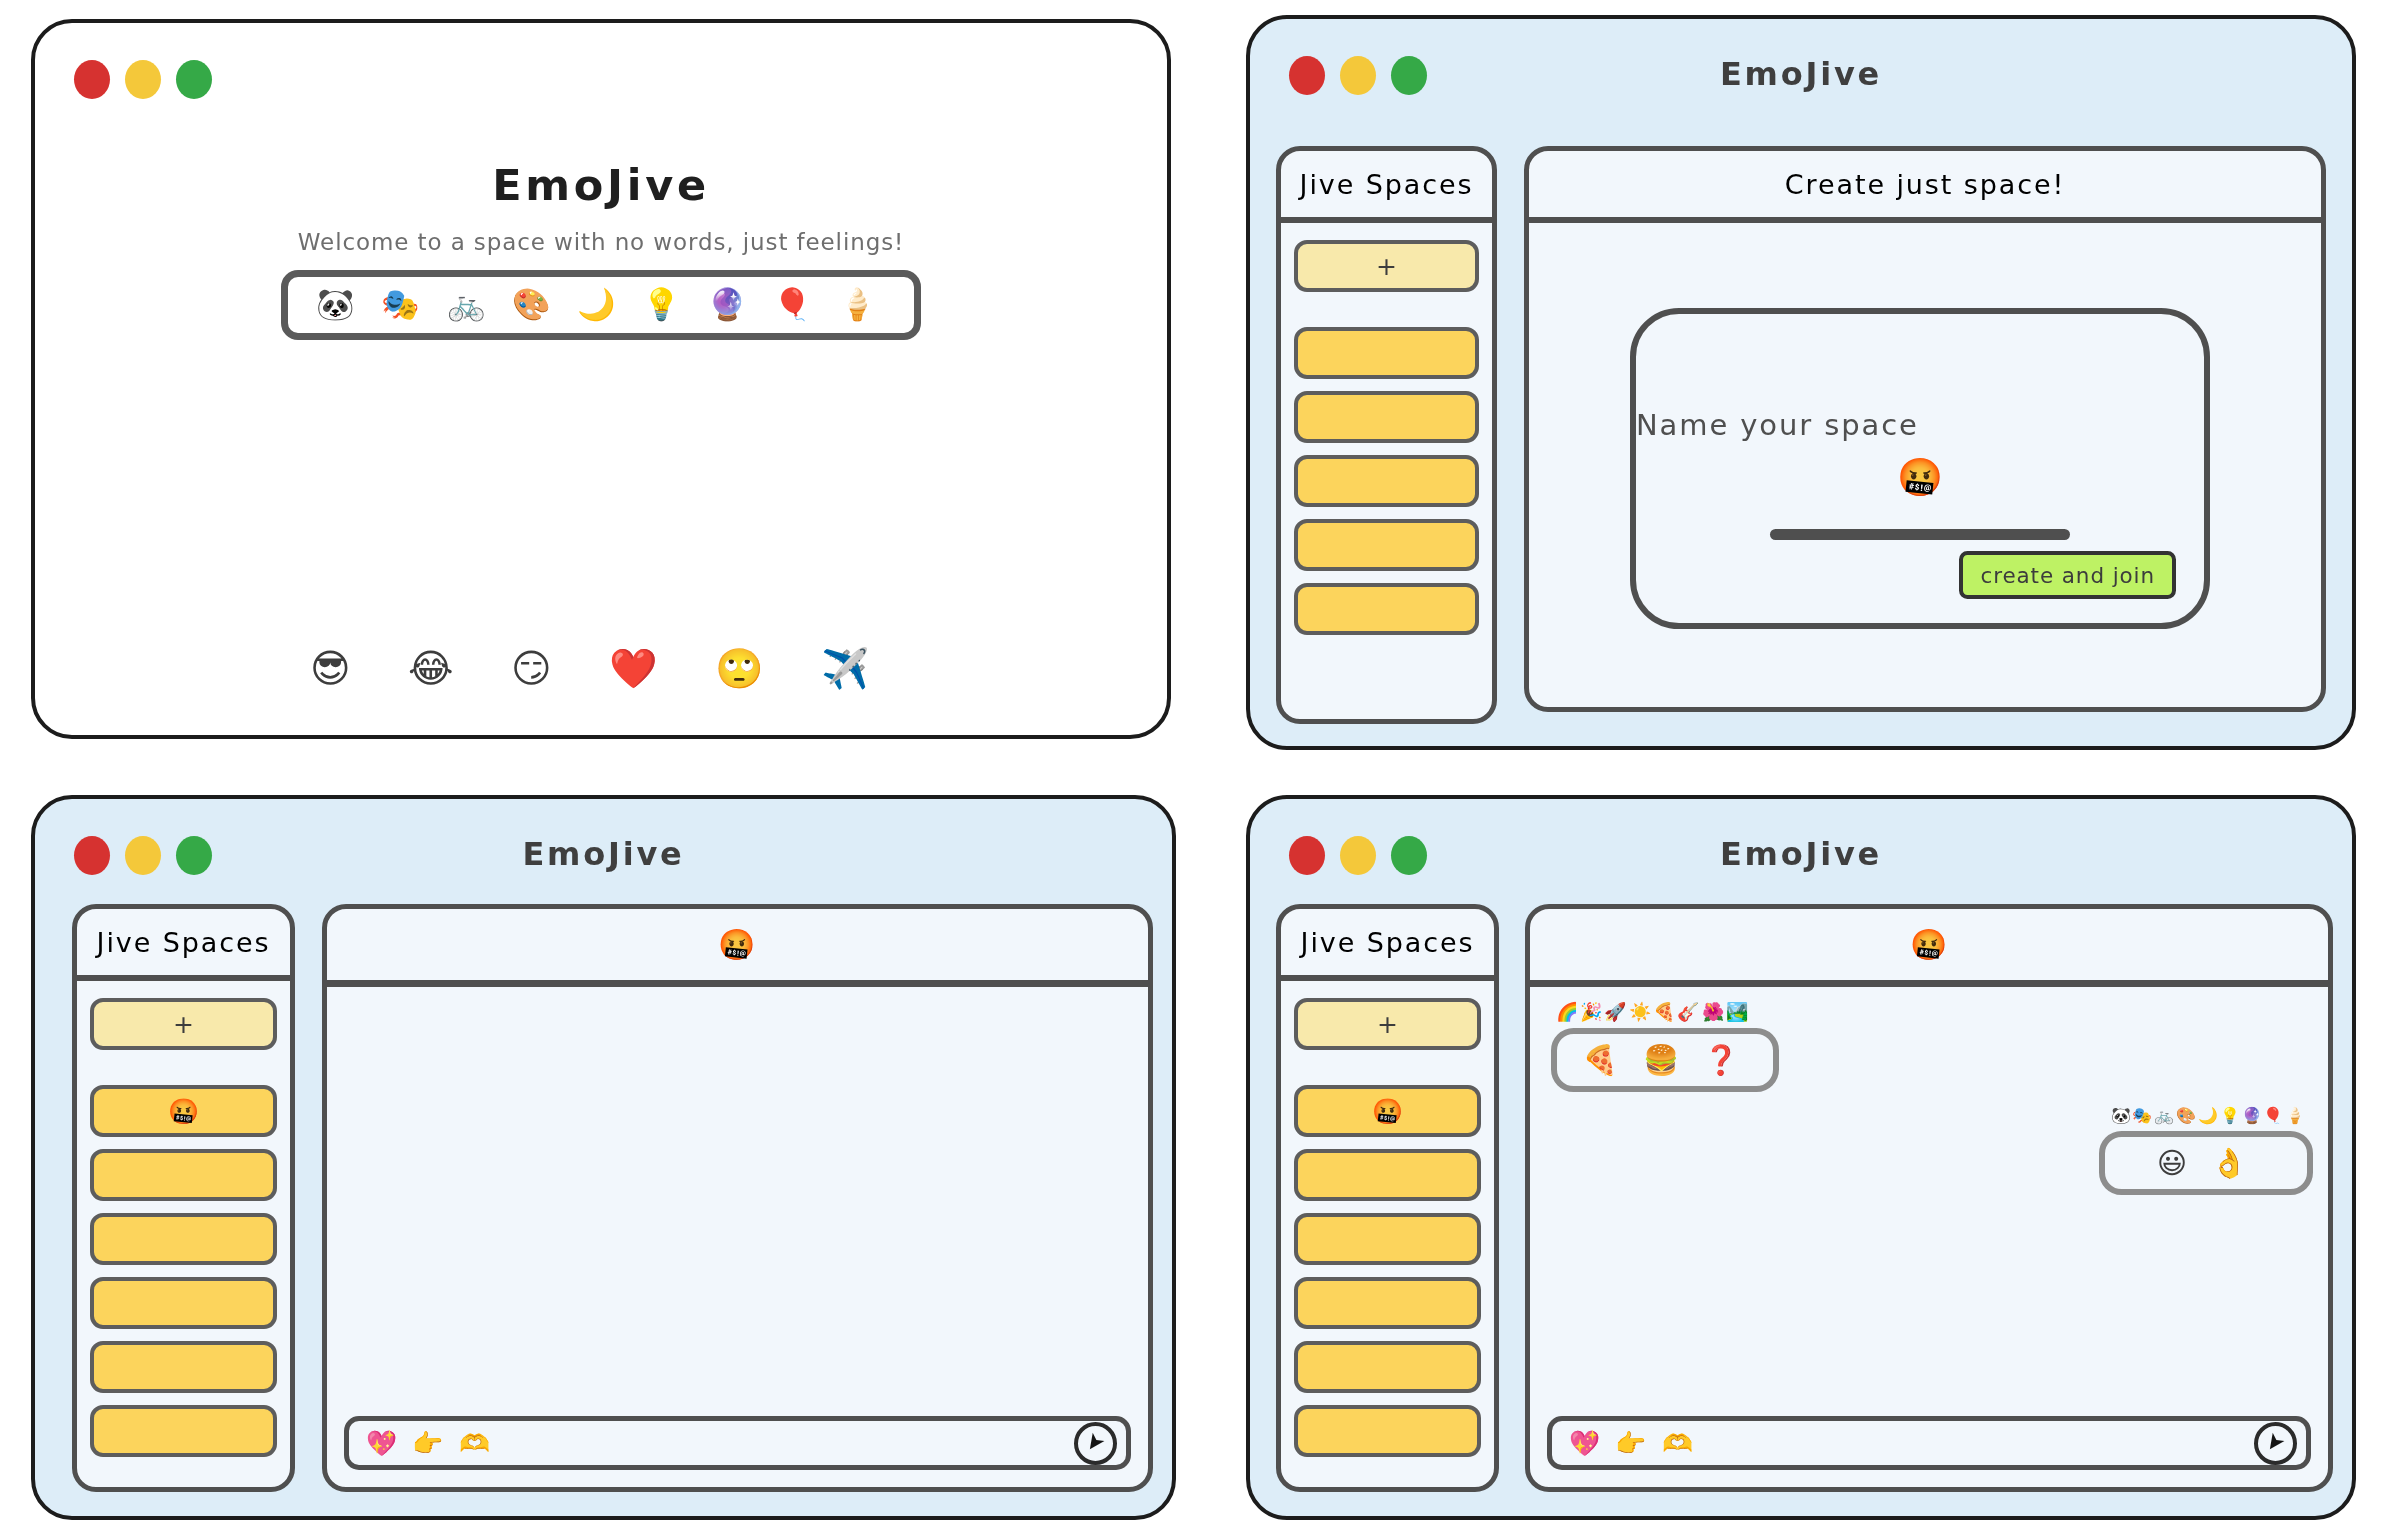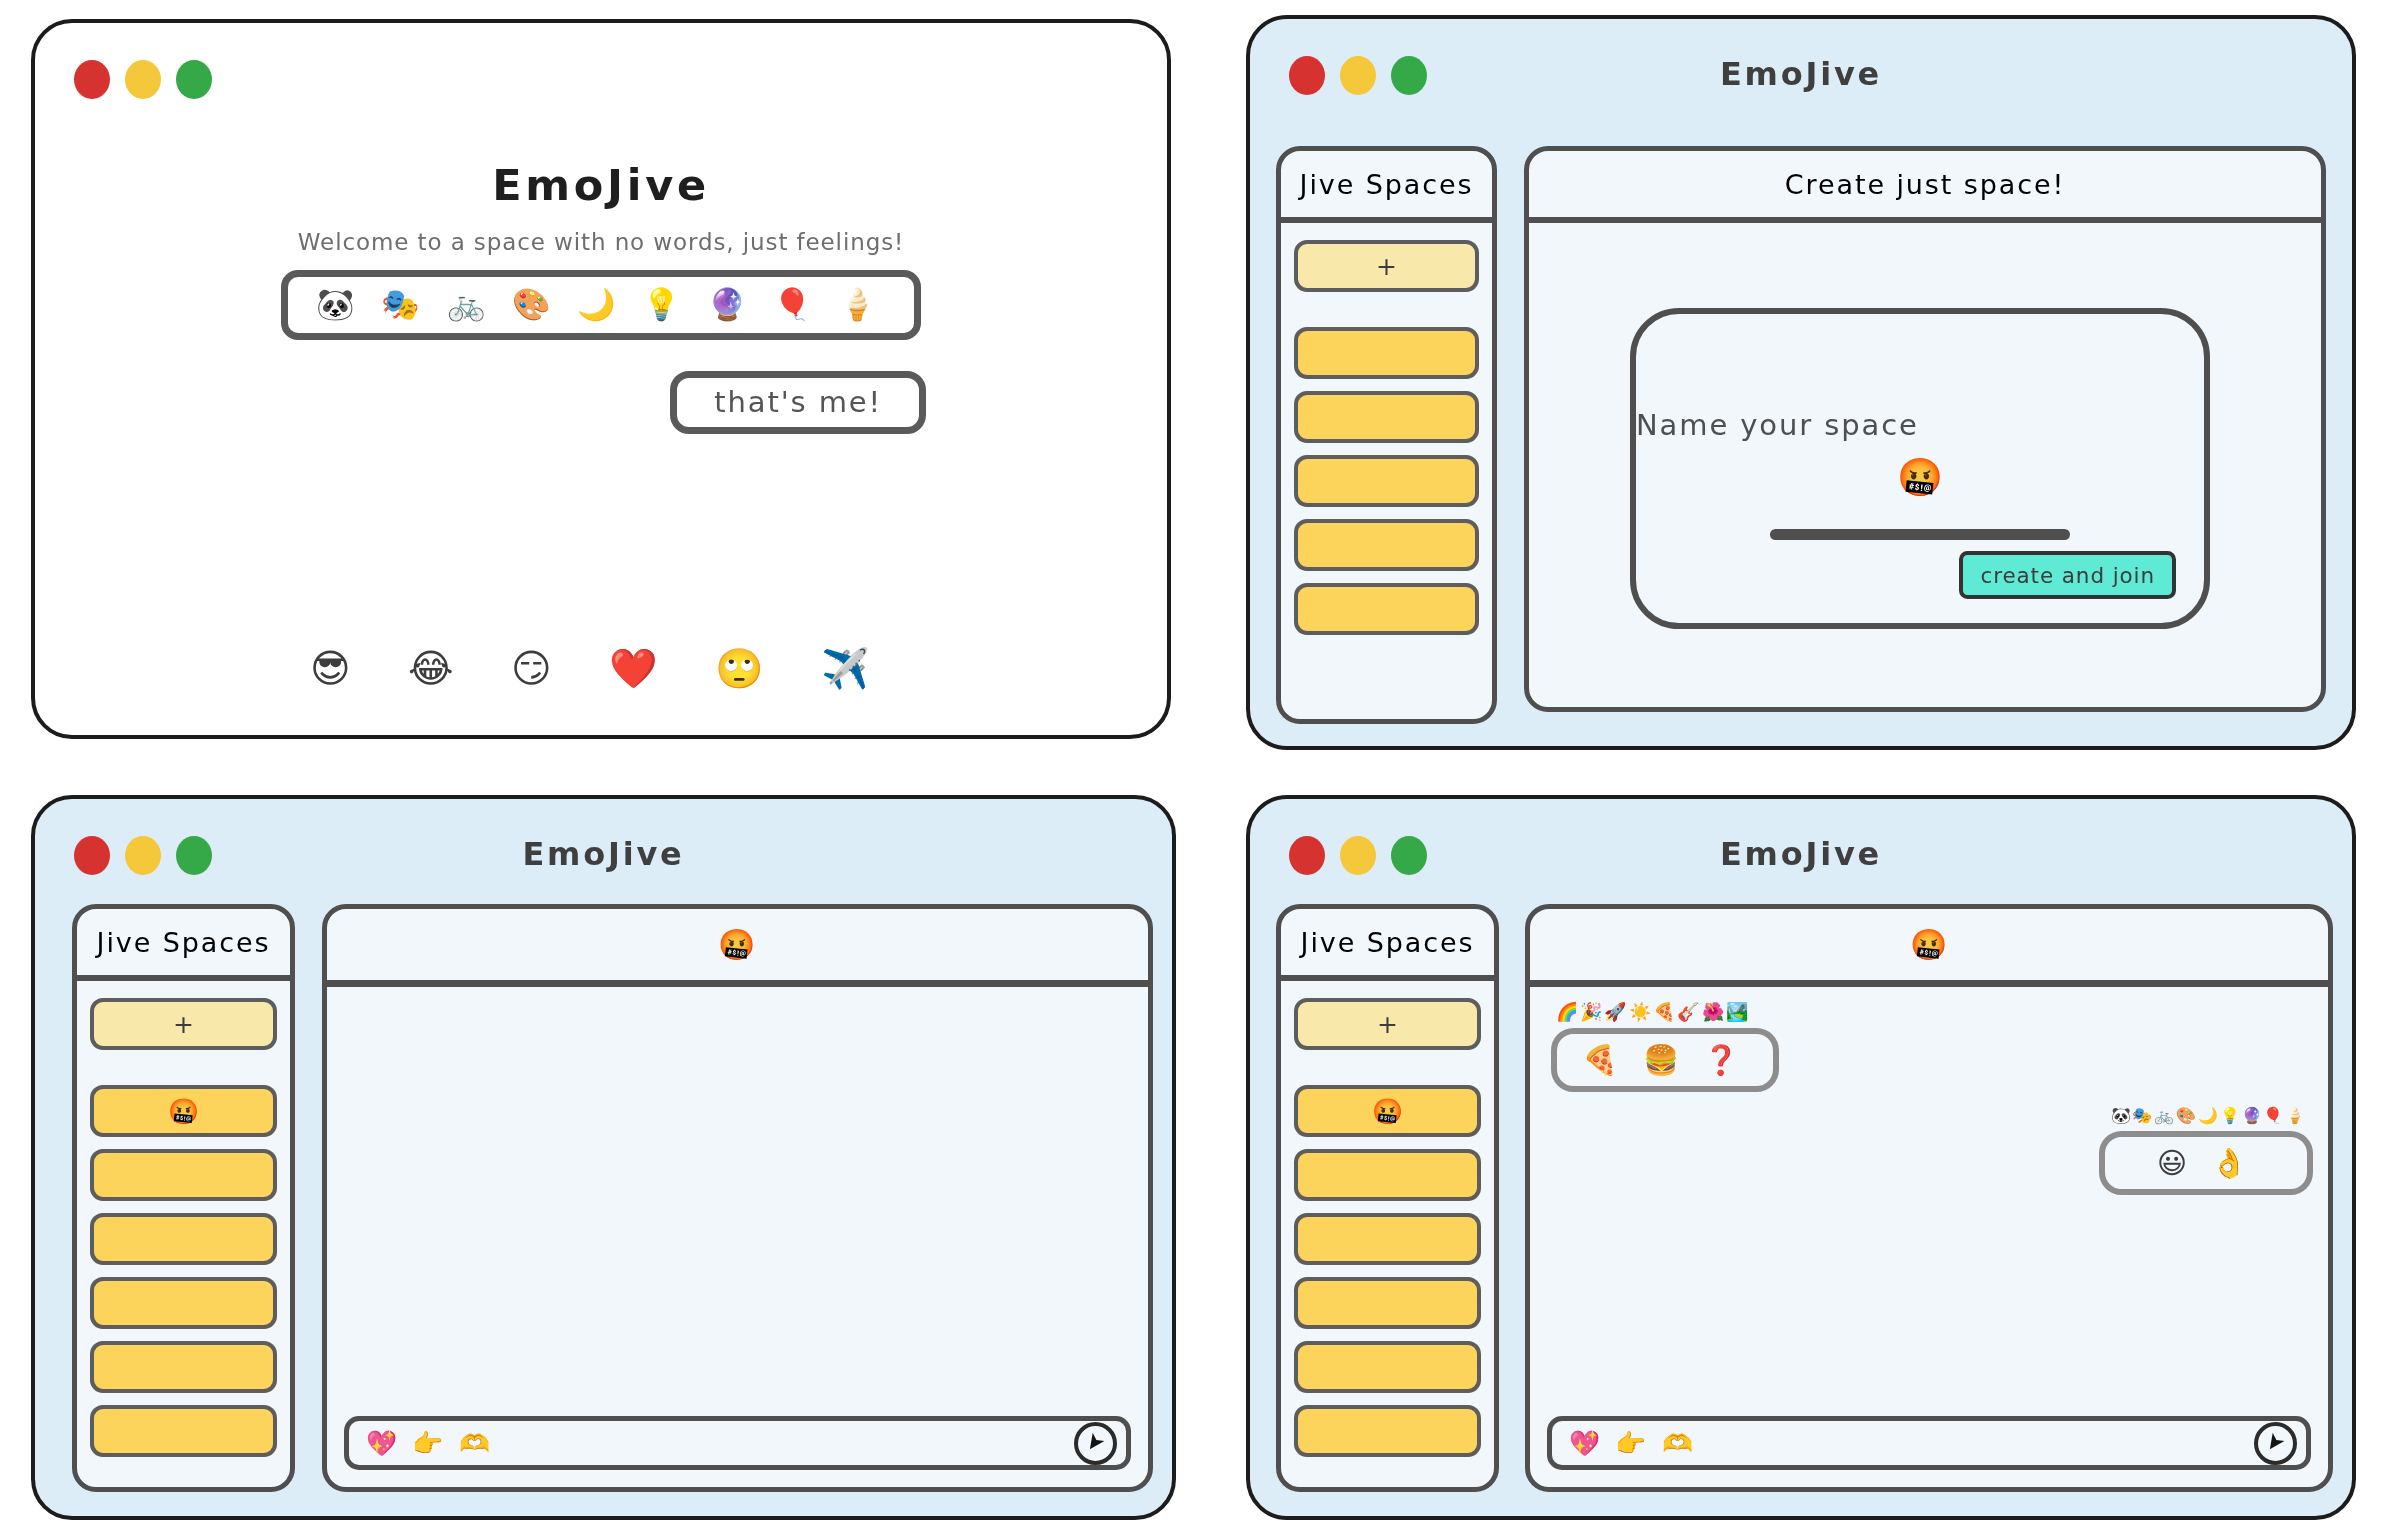--- a/index.html
+++ b/index.html
@@ -37,21 +37,21 @@
   .w1-footer{position:absolute;left:0;right:0;bottom:43px;text-align:center;
              font-size:39px;letter-spacing:22.5px;}
   
   .dialog{position:absolute;left:101px;right:111px;top:157px;height:309px;
           border:6.6px solid #4f4f4f;border-radius:49px;background:#f2f7fc;}
   .dlg-prompt{position:absolute;left:0;right:0;top:94px;text-align:left;
               font-size:29px;color:#4f4f4f;letter-spacing:1.9px;}
   .dlg-emoji{position:absolute;left:0;right:0;top:142px;text-align:center;font-size:37px;}
   .dlg-line{position:absolute;left:50%;transform:translateX(-50%);top:215px;
             width:300px;height:11.2px;background:#4f4f4f;border-radius:6.6px;}
-  .create-btn{position:absolute;right:28px;bottom:24px;background:#5eead4;border:4.7px solid #333;
+  .create-btn{position:absolute;right:28px;bottom:24px;background:#bef264;border:4.7px solid #333;
               border-radius:8.4px;padding:7.5px 17px;font-size:21.5px;color:#3c3c3c;letter-spacing:0.9px;}
   
   .chat-head{height:71px;display:flex;align-items:center;justify-content:center;
              border-bottom:7.5px solid #4f4f4f;font-size:30px;}
   .chat-body{position:absolute;left:0;right:0;top:79px;bottom:88px;overflow:hidden;}
   .composer{position:absolute;left:17px;right:17px;bottom:17px;height:54px;
             border:5.6px solid #4f4f4f;border-radius:15px;background:#f2f7fc;
             display:flex;align-items:center;box-sizing:border-box;padding:0 9.4px 0 17px;}
   .composer-emojis{font-size:25px;letter-spacing:3.7px;flex:1;}
   .send-btn{width:43px;height:43px;border:4.7px solid #2b2b2b;border-radius:50%;box-sizing:border-box;
@@ -72,21 +72,20 @@
     <div class="light red"></div>
     <div class="light yellow"></div>
     <div class="light green"></div>
   </div>
   <div class="w1-content">
     <div class="w1-title">EmoJive</div>
     <div class="w1-sub">Welcome to a space with no words, just feelings!</div>
     <div class="w1-form">
       <div class="emoji-input">🐼 🎭 🚲 🎨 🌙 💡 🔮 🎈 🍦</div>
       <br>
-      <div class="thats-me">that's me!</div>
     </div>
   </div>
   <div class="w1-footer">😎 😂 😏 ❤️ 🙄 ✈️</div>
 </div>
 
 <div class="win blue" style="left:1246px;top:15px;width:1110px;height:735px;">
   <div class="lights">
     <div class="light red"></div>
     <div class="light yellow"></div>
     <div class="light green"></div>

